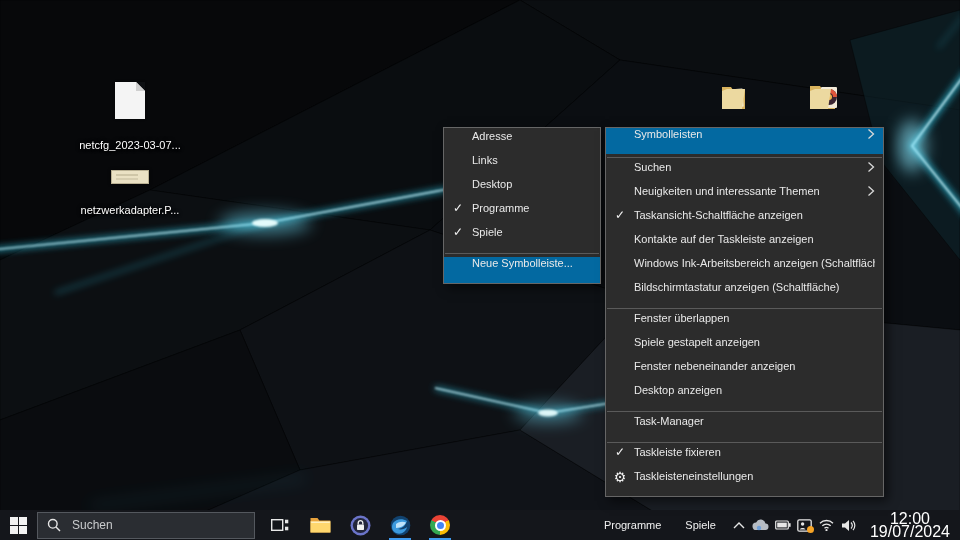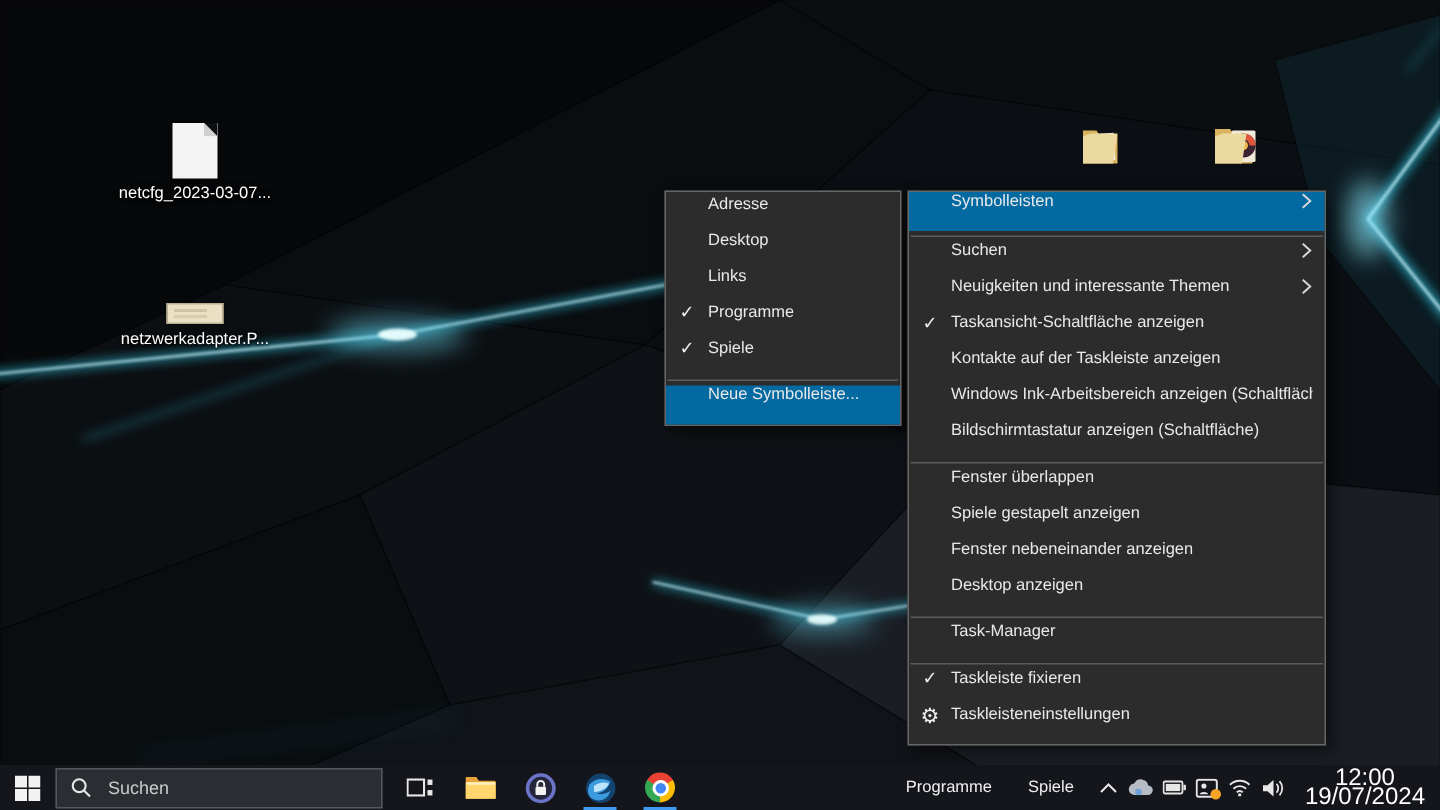--- a/index.html
+++ b/index.html
@@ -6,21 +6,21 @@
   .stage{position:relative;width:960px;height:540px;overflow:hidden;
          font-family:"Liberation Sans",sans-serif;background:#0a0c0e;
          -webkit-font-smoothing:antialiased;}
   .stage *{box-sizing:border-box;}
 
   
   .wallpaper{position:absolute;inset:0;z-index:0;}
 
   
   .desk-icon{position:absolute;width:90px;display:flex;flex-direction:column;
-             align-items:center;gap:4px;cursor:default;}
+             align-items:center;gap:20px;cursor:default;}
   .desk-icon .cap{font-size:11px;color:#fff;text-shadow:0 1px 2px #000,0 0 4px #000;
                   white-space:nowrap;}
   .doc-glyph{width:30px;height:37px;background:#f4f4f4;position:relative;
              box-shadow:0 0 2px rgba(0,0,0,.6);}
   .doc-glyph::before{content:"";position:absolute;top:0;right:0;width:9px;height:9px;
              background:#0d0f12;clip-path:polygon(100% 0,100% 100%,0 0);}
   .doc-glyph::after{content:"";position:absolute;top:0;right:0;width:9px;height:9px;
              background:#cfcfcf;clip-path:polygon(0 0,100% 100%,0 100%);}
   .thumb-glyph{width:38px;height:14px;background:#eae1c4;border:1px solid #b9b093;
              box-shadow:0 0 3px rgba(0,0,0,.7);position:relative;}
@@ -125,21 +125,21 @@
     </g>
 
     <path d="M 90 506 L 305 478" stroke="#2fc9e8" stroke-width="3" fill="none" filter="url(#b8)" opacity="0.22"></path>
   </svg>
 
   <div class="desk-icon" style="left:85px;top:82px;">
     <div class="doc-glyph"></div>
     <div class="cap">netcfg_2023-03-07...</div>
   </div>
 
-  <div class="desk-icon" style="left:85px;top:202px;">
+  <div class="desk-icon" style="left:85px;top:170px;">
     <div class="thumb-glyph"></div>
     <div class="cap">netzwerkadapter.P...</div>
   </div>
 
   <div class="desk-icon" style="left:692px;top:83px;width:90px;">
     <svg width="32" height="28" viewBox="0 0 32 28">
       <path d="M1 4 h9 l2 3 h12 v19 h-23 z" fill="#d9b35d"></path>
       <rect x="8" y="6" width="14" height="18" fill="#f6f3ec" transform="rotate(-4 15 15)"></rect>
       <rect x="10" y="9" width="4" height="4" fill="#e8333f"></rect>
       <rect x="15" y="9" width="4" height="4" fill="#36c5f0"></rect>
@@ -160,25 +160,25 @@
     </svg>
   </div>
 
   <div class="ctx menu-sub">
     <div class="item">
       <span class="chk"></span>
       <span class="lbl">Adresse</span>
     </div>
     <div class="item">
       <span class="chk"></span>
+      <span class="lbl">Links</span>
+    </div>
+    <div class="item">
+      <span class="chk"></span>
       <span class="lbl">Desktop</span>
-    </div>
-    <div class="item">
-      <span class="chk"></span>
-      <span class="lbl">Links</span>
     </div>
     <div class="item">
       <span class="chk">✓</span>
       <span class="lbl">Programme</span>
     </div>
     <div class="item">
       <span class="chk">✓</span>
       <span class="lbl">Spiele</span>
     </div>
     <div class="sep"></div>

